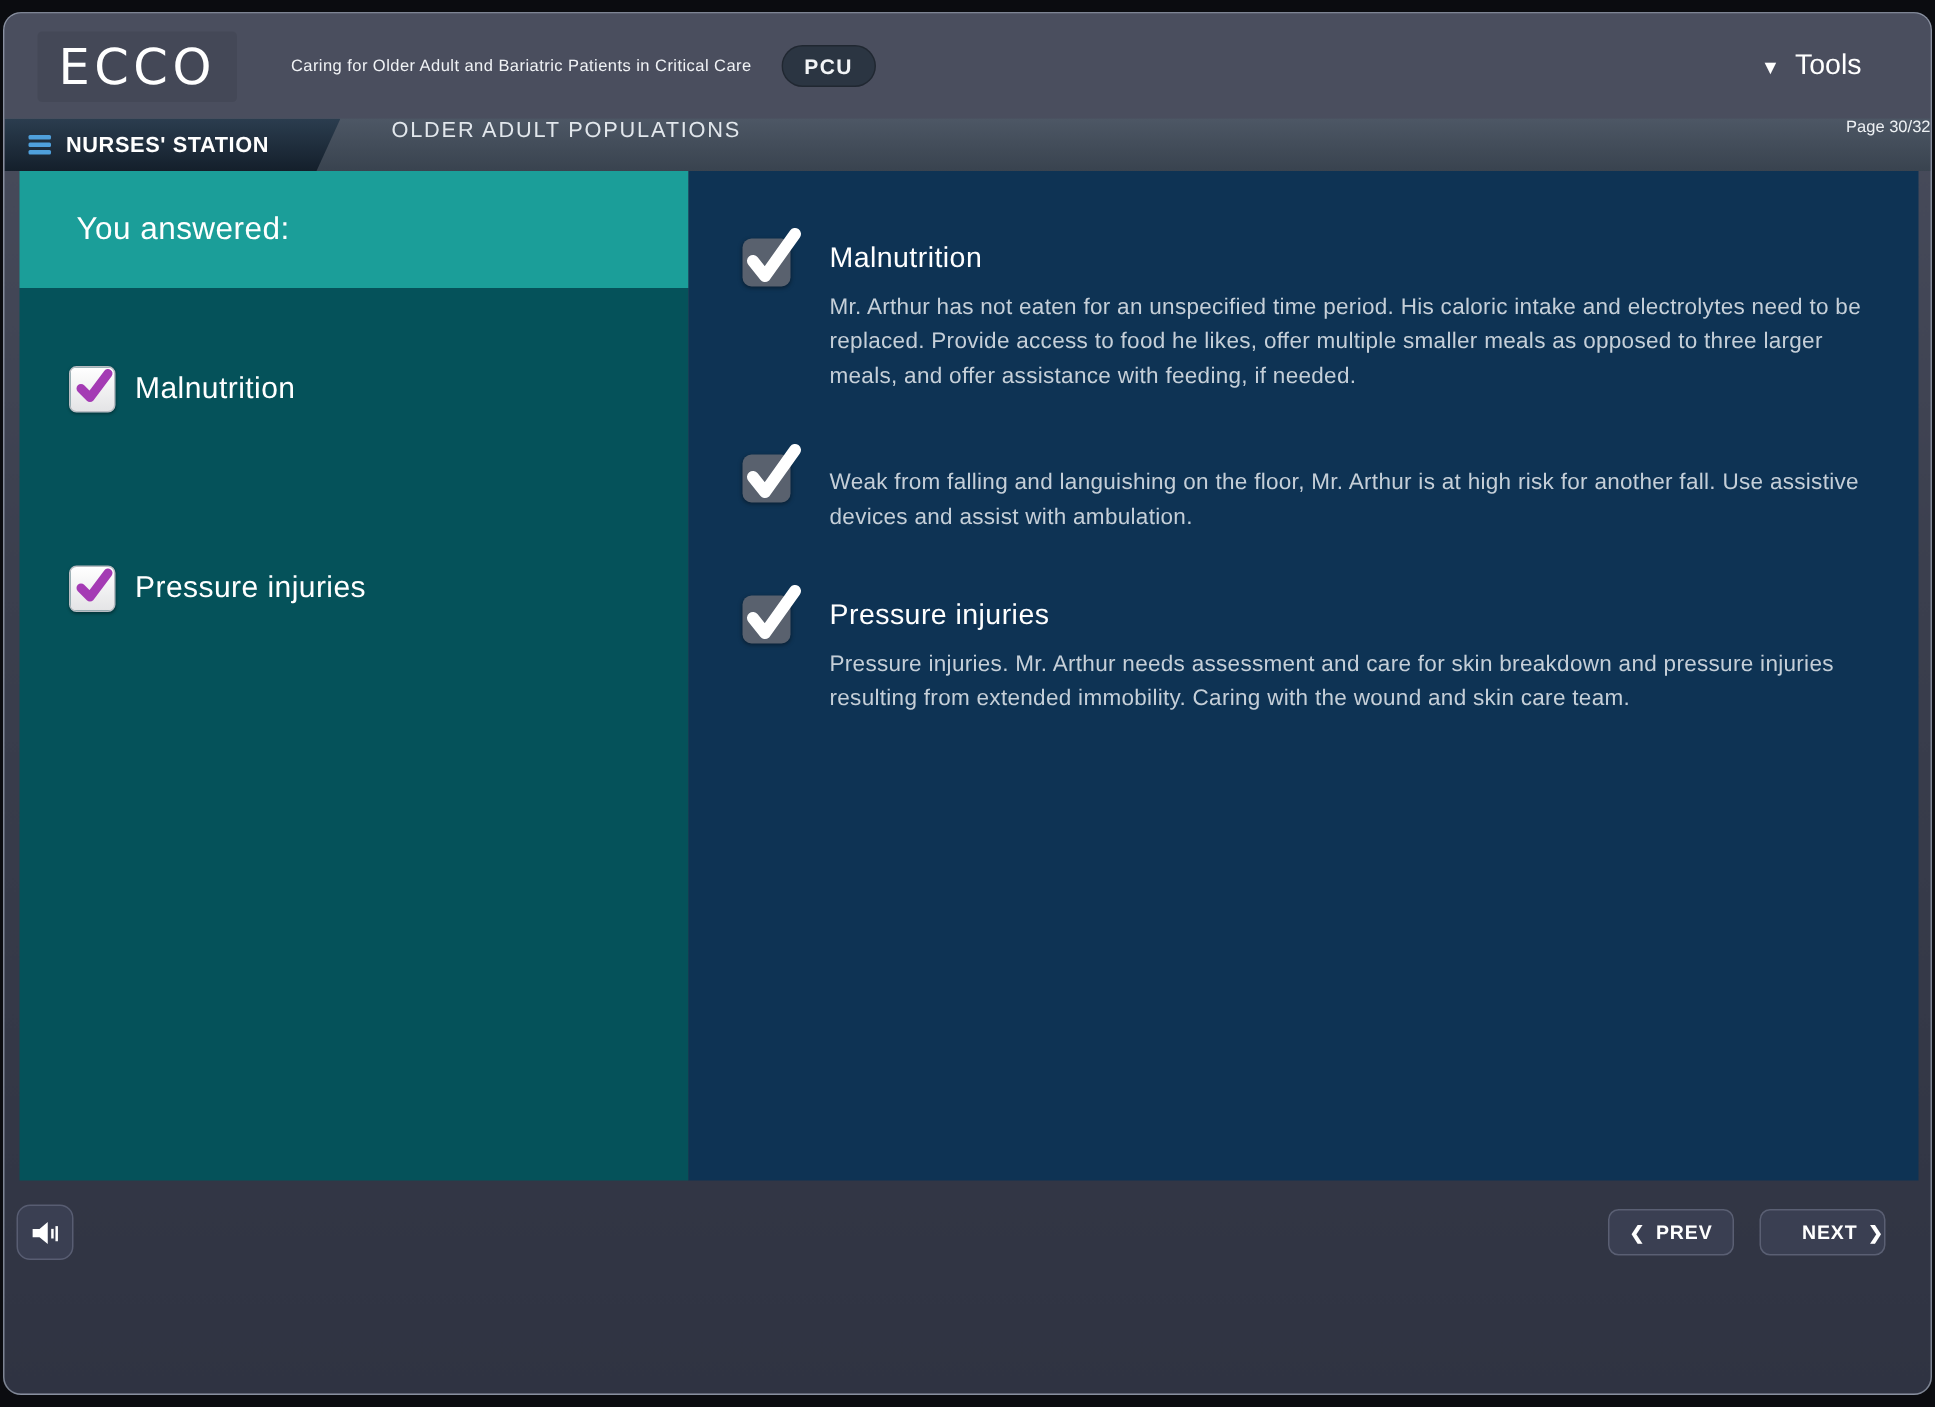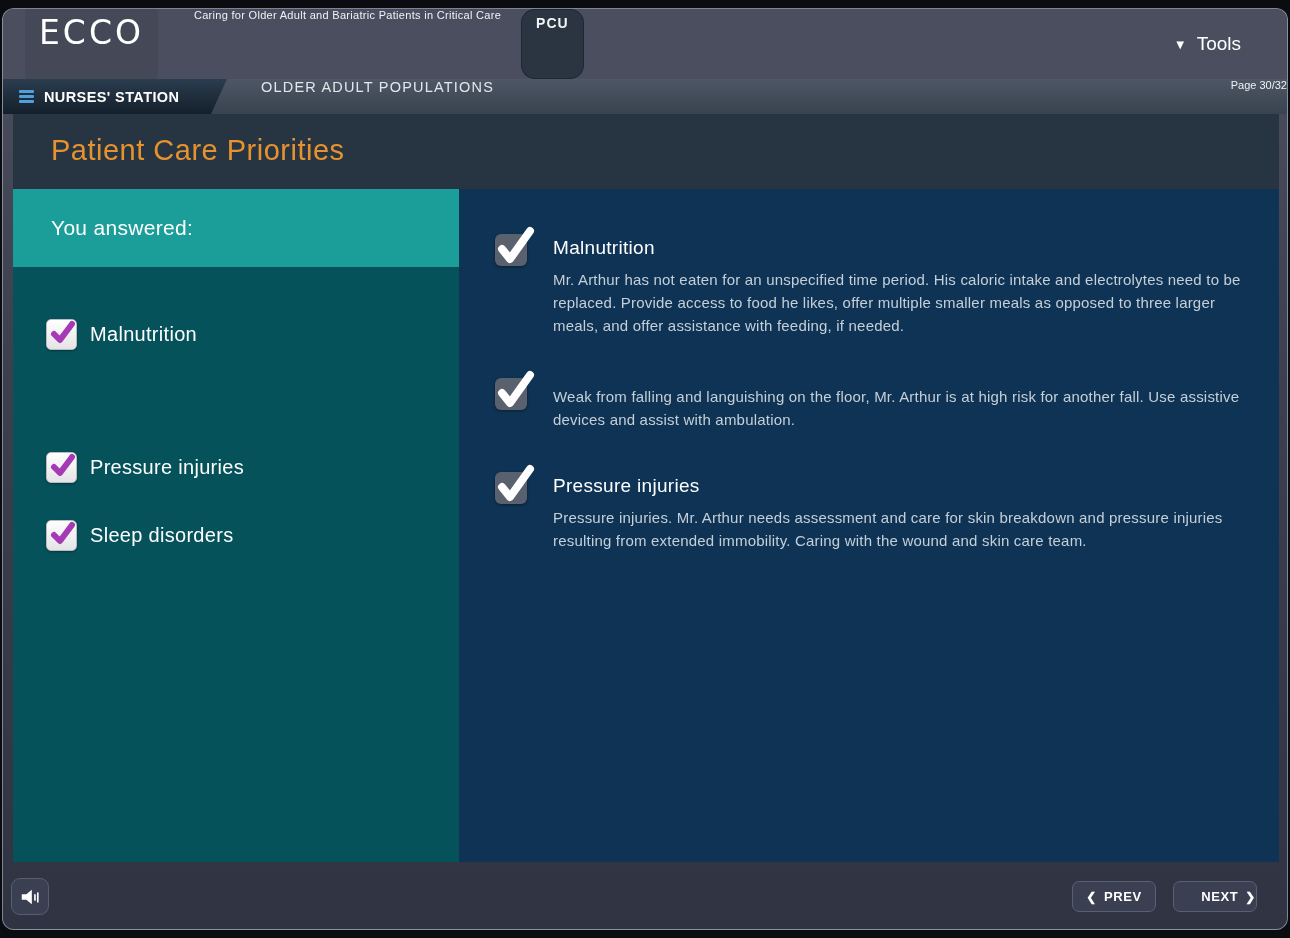--- a/index.html
+++ b/index.html
@@ -6,21 +6,21 @@
   html,body { width:1290px; height:938px; background:#0b0c10; font-family:"Liberation Sans", sans-serif; overflow:hidden; }
 
   .app {
     position:absolute; left:2px; top:8px; width:1286px; height:922px;
     border-radius:12px; border:1px solid rgba(190,198,215,0.55);
     background:linear-gradient(180deg, var(--header_bg,#4a4e5e) 0%, #3b3f4e 40%, #2f3342 100%);
     overflow:hidden;
   }
 
   
-  .header { height:70px; background:var(--header_bg,#4a4e5e); display:flex; padding:0 28px 0 22px; }
+  .header { height:70px; background:var(--header_bg,#4a4e5e); display:flex; align-items:center; padding:0 28px 0 22px; }
   .logo {
     font-family:"DejaVu Sans", sans-serif; font-size:33px; font-weight:400; color:#ffffff;
     letter-spacing:3px; padding:4px 14px; background:rgba(0,0,0,0.07); border-radius:3px;
   }
   .course-title { margin-left:36px; font-size:11px; color:#f0f2f5; letter-spacing:0.3px; }
   .badge {
     margin-left:20px; background:#2b3542; color:#f2f4f6; font-size:14px; font-weight:bold;
     letter-spacing:1px; padding:5px 14px; border-radius:14px; border:1px solid rgba(0,0,0,0.25);
   }
   .header-spacer { flex:1; }
@@ -120,23 +120,20 @@
         </span>
       <span class="nav-tab-label">NURSES' STATION</span>
     </div>
     <div class="nav-section">OLDER ADULT POPULATIONS</div>
     <div class="nav-spacer"></div>
     <div class="nav-page">Page 30/32</div>
   </div>
 
   <div class="content">
 
-    <div class="title-band">
-      <div class="page-title">Patient Care Priorities</div>
-    </div>
 
     <div class="columns">
 
       <div class="col-left">
         <div class="panel-head">You answered:</div>
         <div class="panel-body">
           <div class="ans-row r1">
             <span class="cb-user">
               <svg width="28" height="28" viewBox="0 0 28 28">
                   <path d="M5 15 L11 21 L23 5" fill="none" stroke="#a43bb4" stroke-width="6" stroke-linecap="round" stroke-linejoin="round"></path>
@@ -144,28 +141,20 @@
             </span>
             <span class="ans-label">Malnutrition</span>
           </div>
           <div class="ans-row r2">
             <span class="cb-user">
               <svg width="28" height="28" viewBox="0 0 28 28">
                   <path d="M5 15 L11 21 L23 5" fill="none" stroke="#a43bb4" stroke-width="6" stroke-linecap="round" stroke-linejoin="round"></path>
                 </svg>
             </span>
             <span class="ans-label">Pressure injuries</span>
-          </div>
-          <div class="ans-row r3">
-            <span class="cb-user">
-              <svg width="28" height="28" viewBox="0 0 28 28">
-                  <path d="M5 15 L11 21 L23 5" fill="none" stroke="#a43bb4" stroke-width="6" stroke-linecap="round" stroke-linejoin="round"></path>
-                </svg>
-            </span>
-            <span class="ans-label">Sleep disorders</span>
           </div>
         </div>
       </div>
 
       <div class="col-right">
         <div class="panel-body">
           <div class="cor-item">
             <div class="cb-cor">
               <svg width="42" height="44" viewBox="0 0 42 44">
                   <path d="M8 25 L16 35 L36 7" fill="none" stroke="#ffffff" stroke-width="8" stroke-linecap="round" stroke-linejoin="round"></path>

